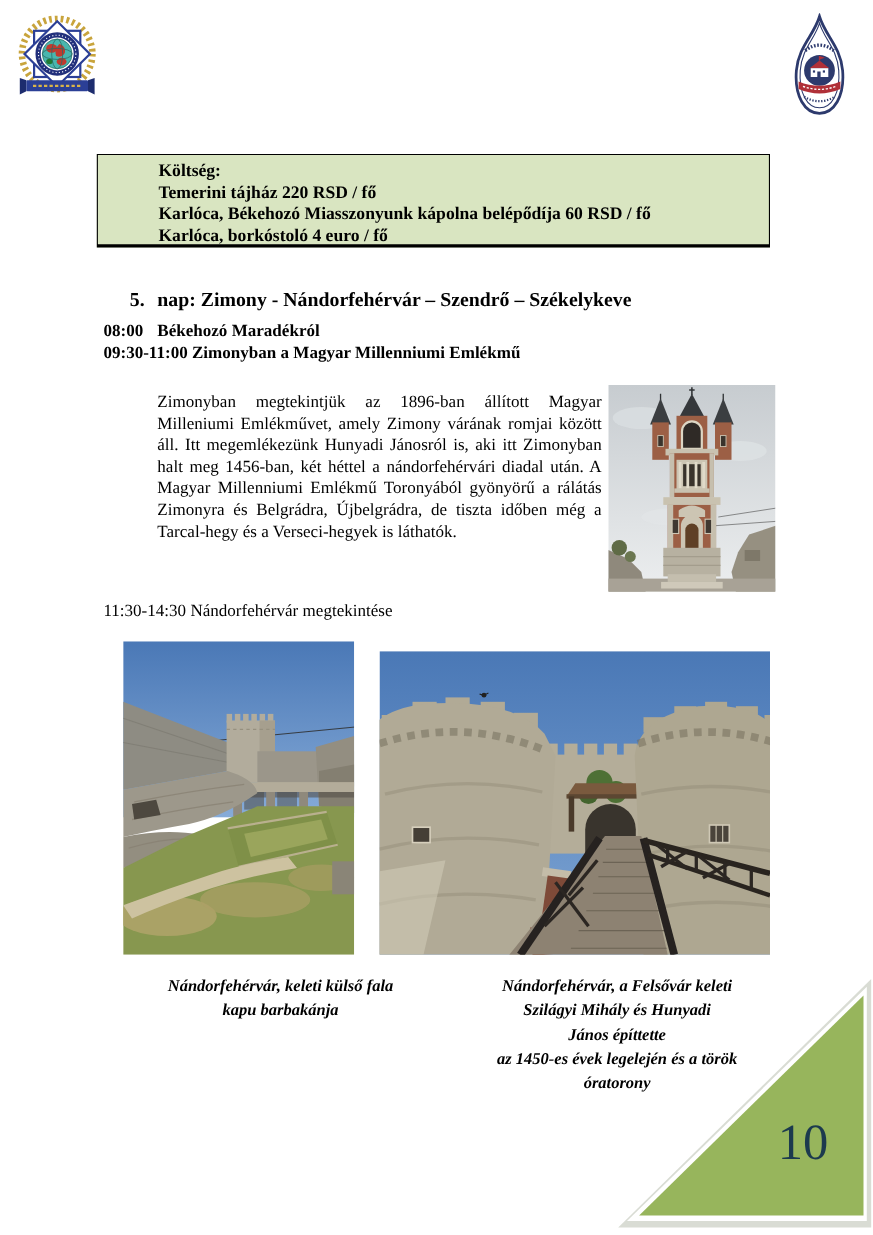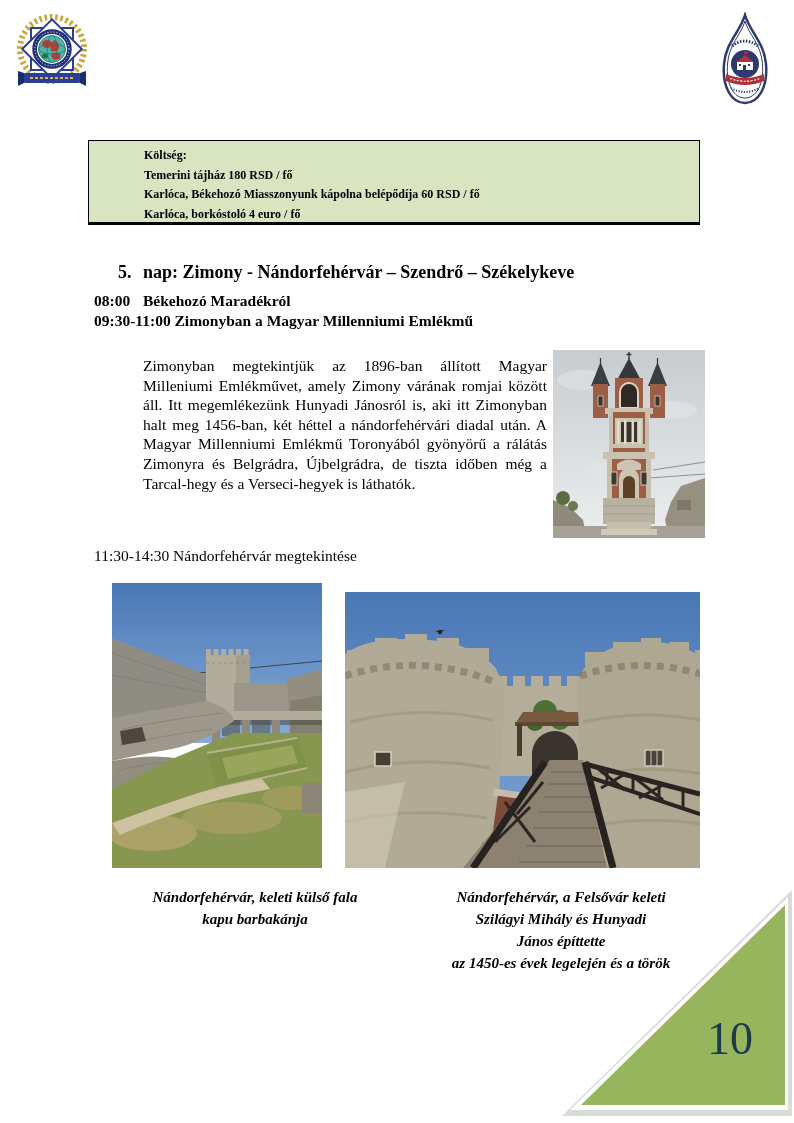--- a/index.html
+++ b/index.html
@@ -5,21 +5,21 @@
   html,body{margin:0;padding:0;background:#ffffff;}
   .page{position:relative;width:794px;height:1123px;background:#ffffff;overflow:hidden;
         font-family:"Liberation Serif",serif;color:#000;}
   .abs{position:absolute;}
 
   .hdr{left:94px;top:80px;font-weight:bold;font-size:15.5px;line-height:22px;}
 
   .cost-box{left:88px;top:140px;width:612px;height:85px;background:#d9e5c1;
             border:1.5px solid #000;border-bottom:3px solid #000;box-sizing:border-box;
             padding:5px 8px 0 55px;}
-  .cost-box div{font-weight:bold;font-size:12px;line-height:19.5px;}
+  .cost-box div{font-weight:bold;font-size:16px;line-height:19.5px;}
 
   .day-hdr{left:118px;top:262px;font-weight:bold;font-size:18px;}
   .day-num{display:inline-block;width:25px;}
 
   .sched{left:94px;top:291px;font-weight:bold;font-size:15.5px;line-height:19.5px;}
   .sched-time{display:inline-block;width:49px;}
 
   .para{left:143px;top:356px;width:404px;font-size:15.5px;line-height:19.6px;
         text-align:justify;}
 
@@ -81,21 +81,21 @@
     <line x1="27" y1="43" x2="27" y2="39" stroke="#b03038" stroke-width="1.2"></line>
     <polygon points="27,39 32,40.5 27,42" fill="#b03038"></polygon>
     <path d="M8 62 Q27 70 46 62 L46 69 Q27 77 8 69 Z" fill="#b03038"></path>
     <path d="M12 66.5 Q27 72 42 66.5" fill="none" stroke="#ffffff" stroke-width="1.2" stroke-dasharray="2,1.5"></path>
     <path d="M13 76 Q27 84 41 76" fill="none" stroke="#2d3a6d" stroke-width="2" stroke-dasharray="1.2,1.5"></path>
   </svg>
 
 
   <div class="abs cost-box">
     <div>Költség:</div>
-    <div>Temerini tájház 180 RSD / fő</div>
+    <div>Temerini tájház 220 RSD / fő</div>
     <div>Karlóca, Békehozó Miasszonyunk kápolna belépődíja 60 RSD / fő</div>
     <div>Karlóca, borkóstoló 4 euro / fő</div>
   </div>
 
   <div class="abs day-hdr">
     <span class="day-num">5.</span><span>nap: Zimony - Nándorfehérvár – Szendrő – Székelykeve</span>
   </div>
 
   <div class="abs sched">
     <div>
@@ -319,20 +319,21 @@
 
   <div class="abs cap cap1">
     <div>Nándorfehérvár, keleti külső fala</div>
     <div>kapu barbakánja</div>
   </div>
   <div class="abs cap cap2">
     <div>Nándorfehérvár, a Felsővár keleti</div>
     <div>Szilágyi Mihály és Hunyadi</div>
     <div>János építtette</div>
     <div>az 1450-es évek legelején és a török</div>
+    <div>óratorony</div>
   </div>
 
   <svg class="abs corner" width="240" height="240" viewBox="0 0 240 240">
     <polygon points="8,233 238,7 238,233" fill="#d9dcd4"></polygon>
     <polygon points="16,227 234,14 234,227" fill="#ffffff"></polygon>
     <polygon points="27,222 231,22 231,222" fill="#97b55c"></polygon>
     <text class="pgnum" x="176" y="171" font-size="46" fill="#1c3a4e" text-anchor="middle">10</text>
   </svg>
 
 </div>

